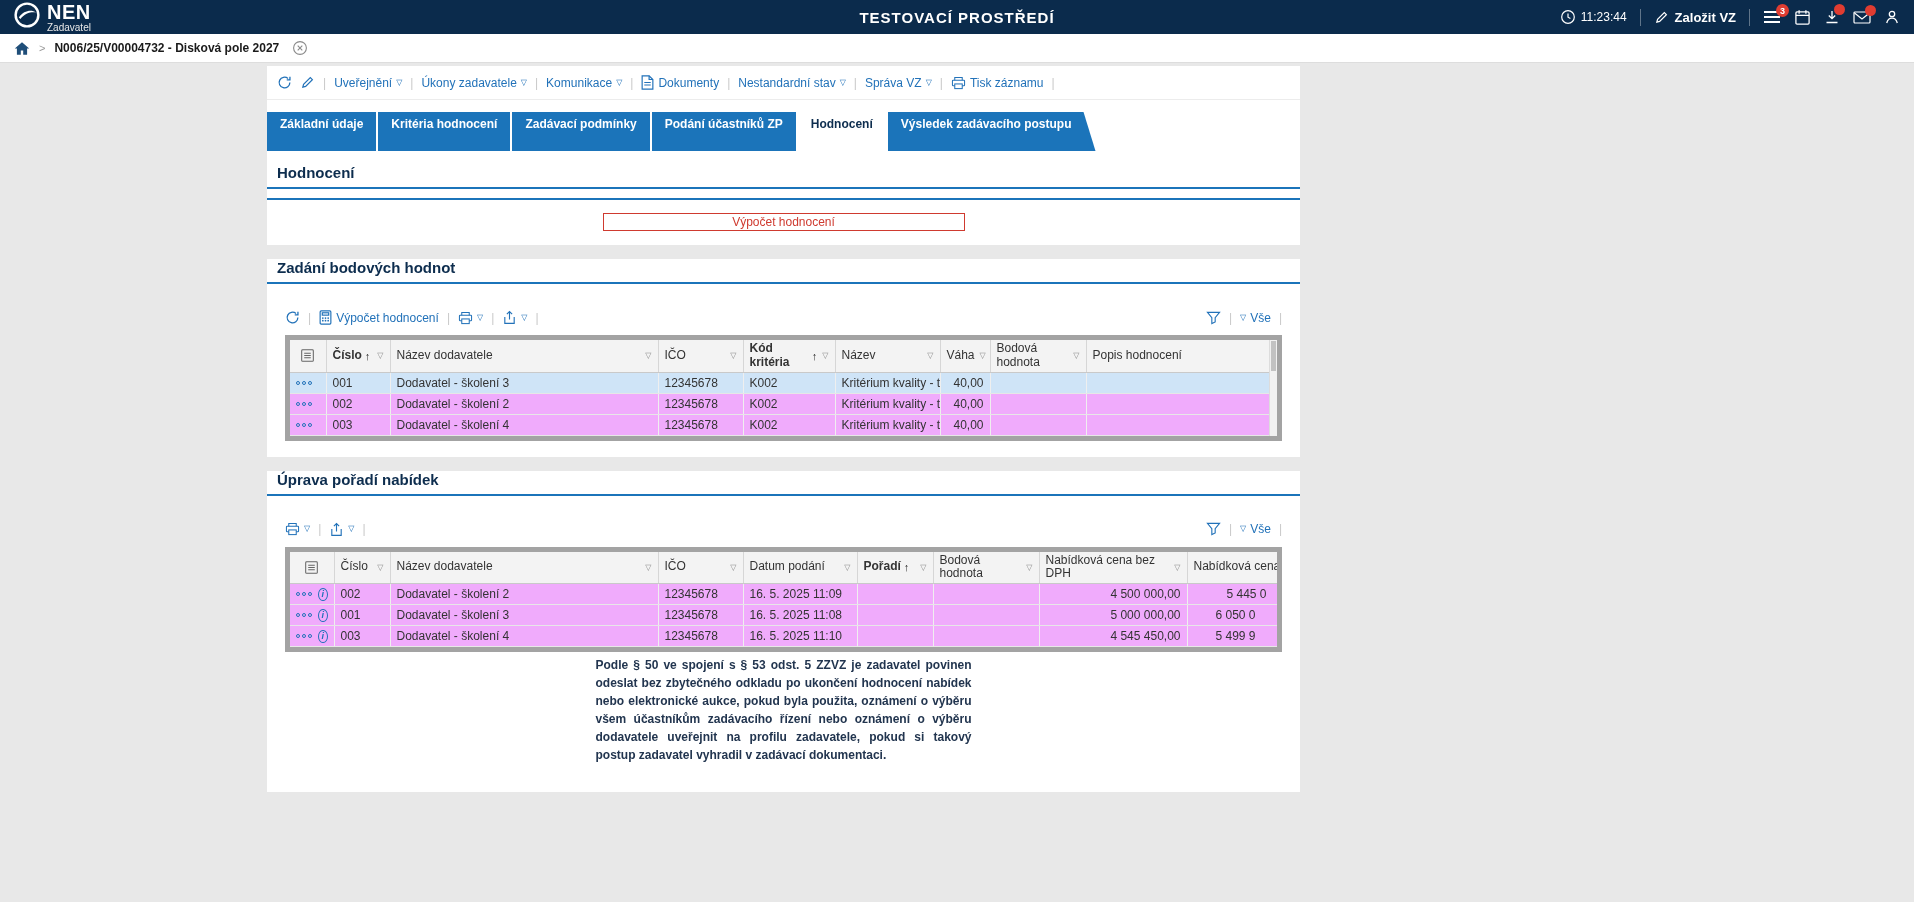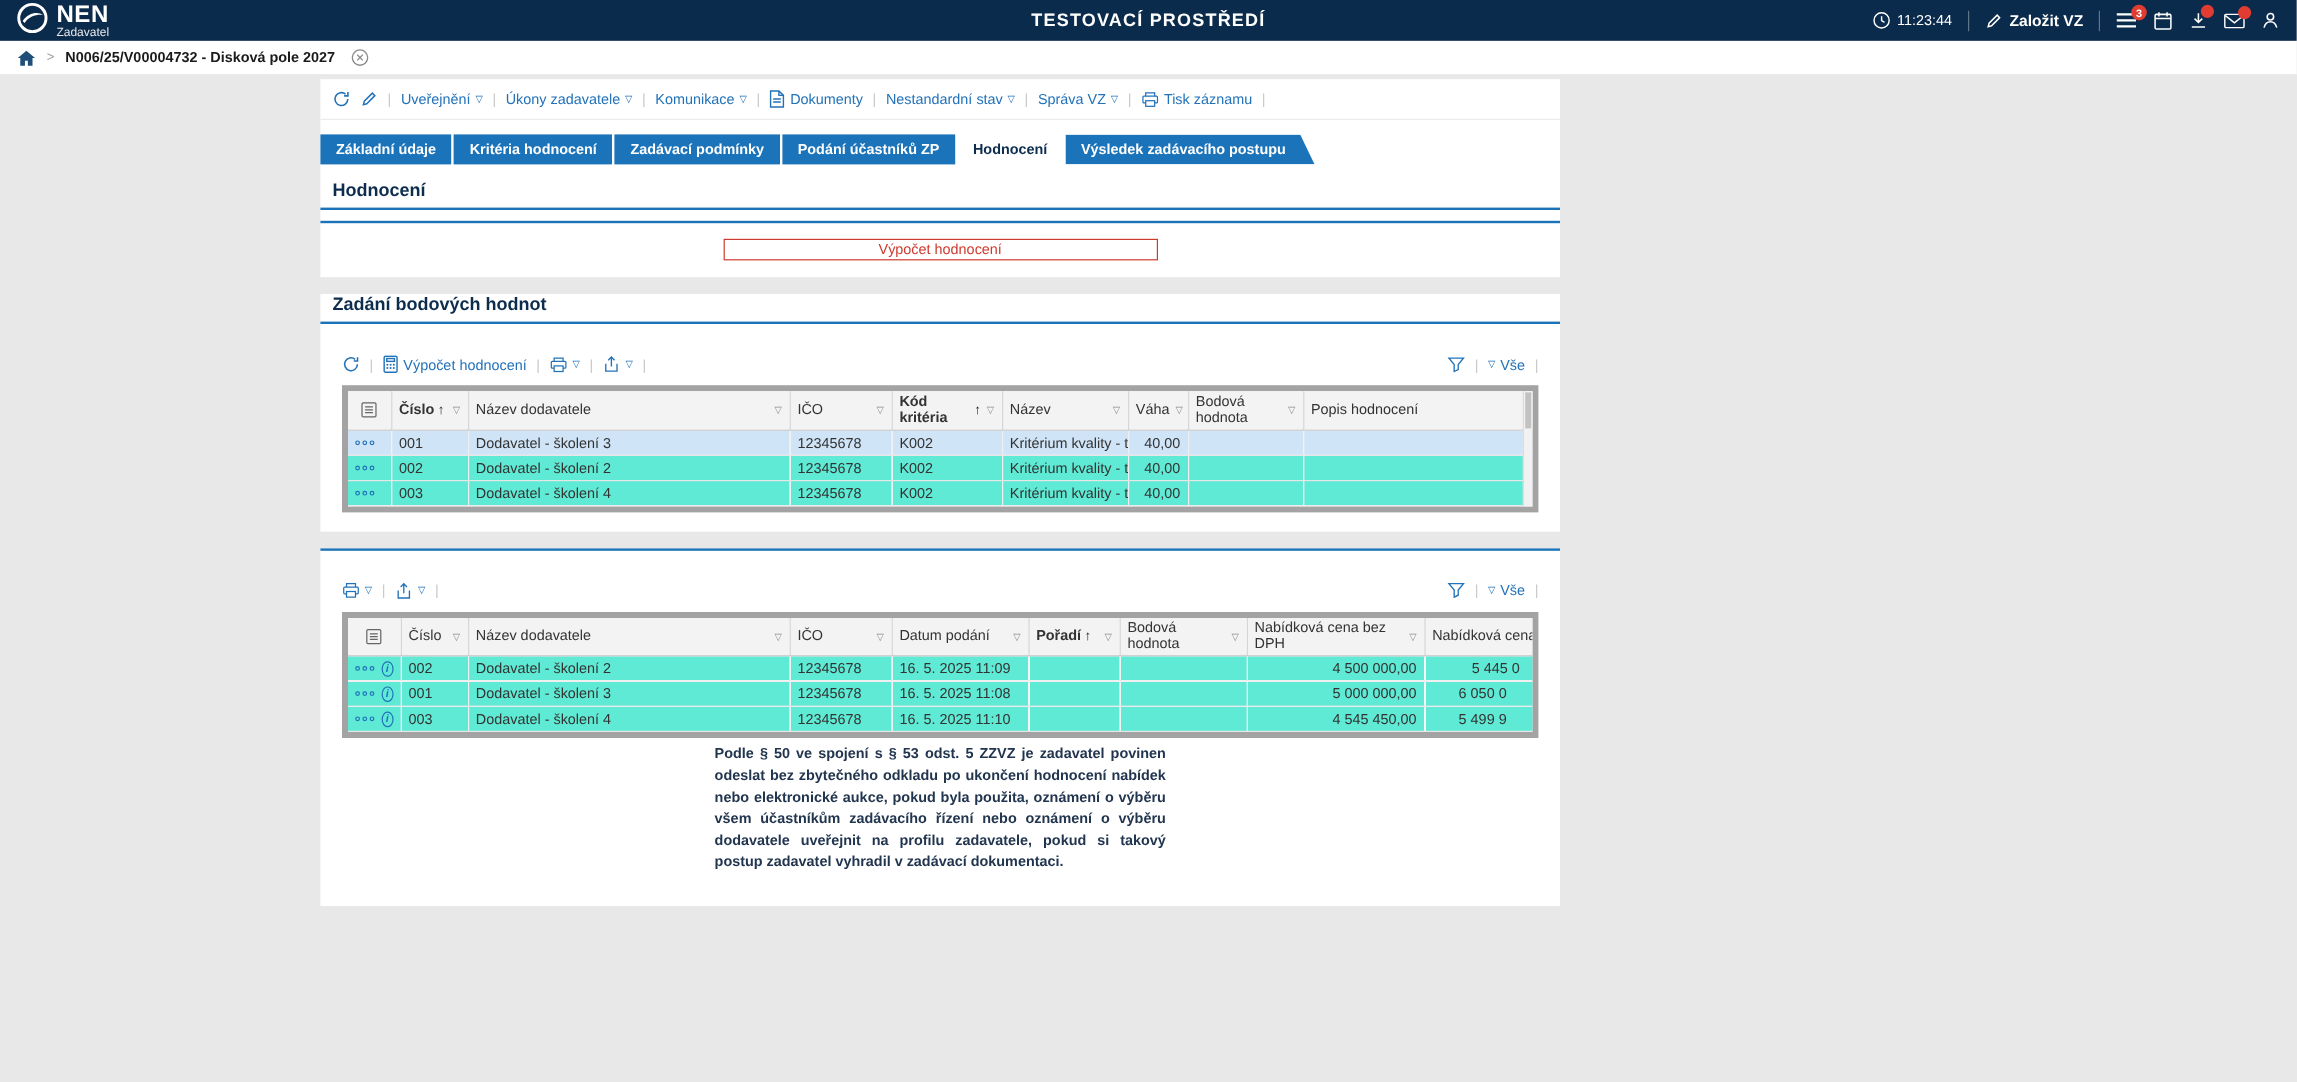--- a/index.html
+++ b/index.html
@@ -55,21 +55,21 @@
   .rtb { display:flex; align-items:center; gap:8px; padding:9px 10px; border-bottom:1px solid #ececec; }
   .rlink { display:flex; align-items:center; gap:4px; color:#2272b9; font-size:12px; cursor:pointer; white-space:nowrap; }
   .dd { font-size:8px; color:#2272b9; line-height:1; cursor:pointer; }
   .sep { color:#c9c9c9; }
   .iconlink { display:flex; align-items:center; cursor:pointer; }
 
   
   .tabs { display:flex; gap:2px; margin-top:12px; }
   .tab {
     background:#1b74ba; color:#fff; font-weight:bold; font-size:12px;
-    padding:5px 13px 6px; cursor:pointer; white-space:nowrap;
+    padding:5px 13px 20px; cursor:pointer; white-space:nowrap;
   }
   .tab.active { background:#fff; color:#0d2d4e; }
   .tab.slant { clip-path:polygon(0 0, calc(100% - 12px) 0, 100% 100%, 0 100%); padding-right:24px; }
 
   h2.sec { font-size:15px; font-weight:bold; color:#0d2d4e; margin:13px 0 6px 10px; }
   .bl { height:2px; background:#1b74ba; }
   .bl2 { margin-top:9px; }
   .btnrow { display:flex; justify-content:center; padding:13px 0 14px; }
   .redbtn {
     width:362px; height:18px; background:#fff; border:1px solid #cf3a2f;
@@ -91,21 +91,21 @@
     border-right:1px solid #d6d6d6; border-bottom:1px solid #c9c9c9; cursor:pointer;
   }
   .grid th:last-child { border-right:none; }
   .hw { display:flex; align-items:center; gap:3px; }
   .lbl { line-height:1.15; }
   .lbl.b { font-weight:bold; }
   .sort { font-size:11px; font-weight:bold; color:#222; }
   .hf { font-size:8px; color:#8f8f8f; margin-left:auto; padding-left:2px; cursor:pointer; }
   .grid td {
     height:21px; padding:0 6px; font-size:12px; white-space:nowrap; overflow:hidden;
-    border-right:1px solid #efefef; border-bottom:1px solid #e7e7e7; background:#5eead4;
+    border-right:1px solid #efefef; border-bottom:1px solid #e7e7e7; background:#f0abfc;
   }
   .grid td:last-child { border-right:none; }
   .grid tr.sel td { background:#cfe4f7; }
   td.tr, th .right { text-align:right; }
   .cicons { display:flex; align-items:center; gap:6px; }
   .dots { display:inline-flex; gap:2px; cursor:pointer; }
   .dots i { width:4px; height:4px; border:1px solid #2272b9; border-radius:50%; display:block; }
   .infoi {
     width:13px; height:13px; border:1px solid #2272b9; border-radius:50%;
     color:#2272b9; font-size:9px; font-weight:bold; font-style:italic;
@@ -481,20 +481,21 @@
           </tbody>
         </table>
         <div class="vscroll">
           <div class="vthumb"></div>
         </div>
       </div>
     </div>
   </section>
 
   <section class="card card3">
+    <h2 class="sec">Úprava pořadí nabídek</h2>
     <div class="bl"></div>
 
     <div class="gw">
       <div class="gtb">
         <span class="rlink">
           <svg width="15" height="14" viewBox="0 0 16 15" fill="none" stroke="#2272b9" stroke-width="1.1">
             <path d="M4 4.5V1.5h8v3"></path>
               <rect x="1.5" y="4.5" width="13" height="6" rx="0.8"></rect>
               <rect x="4" y="8.5" width="8" height="5" fill="#fff"></rect>
           </svg>

